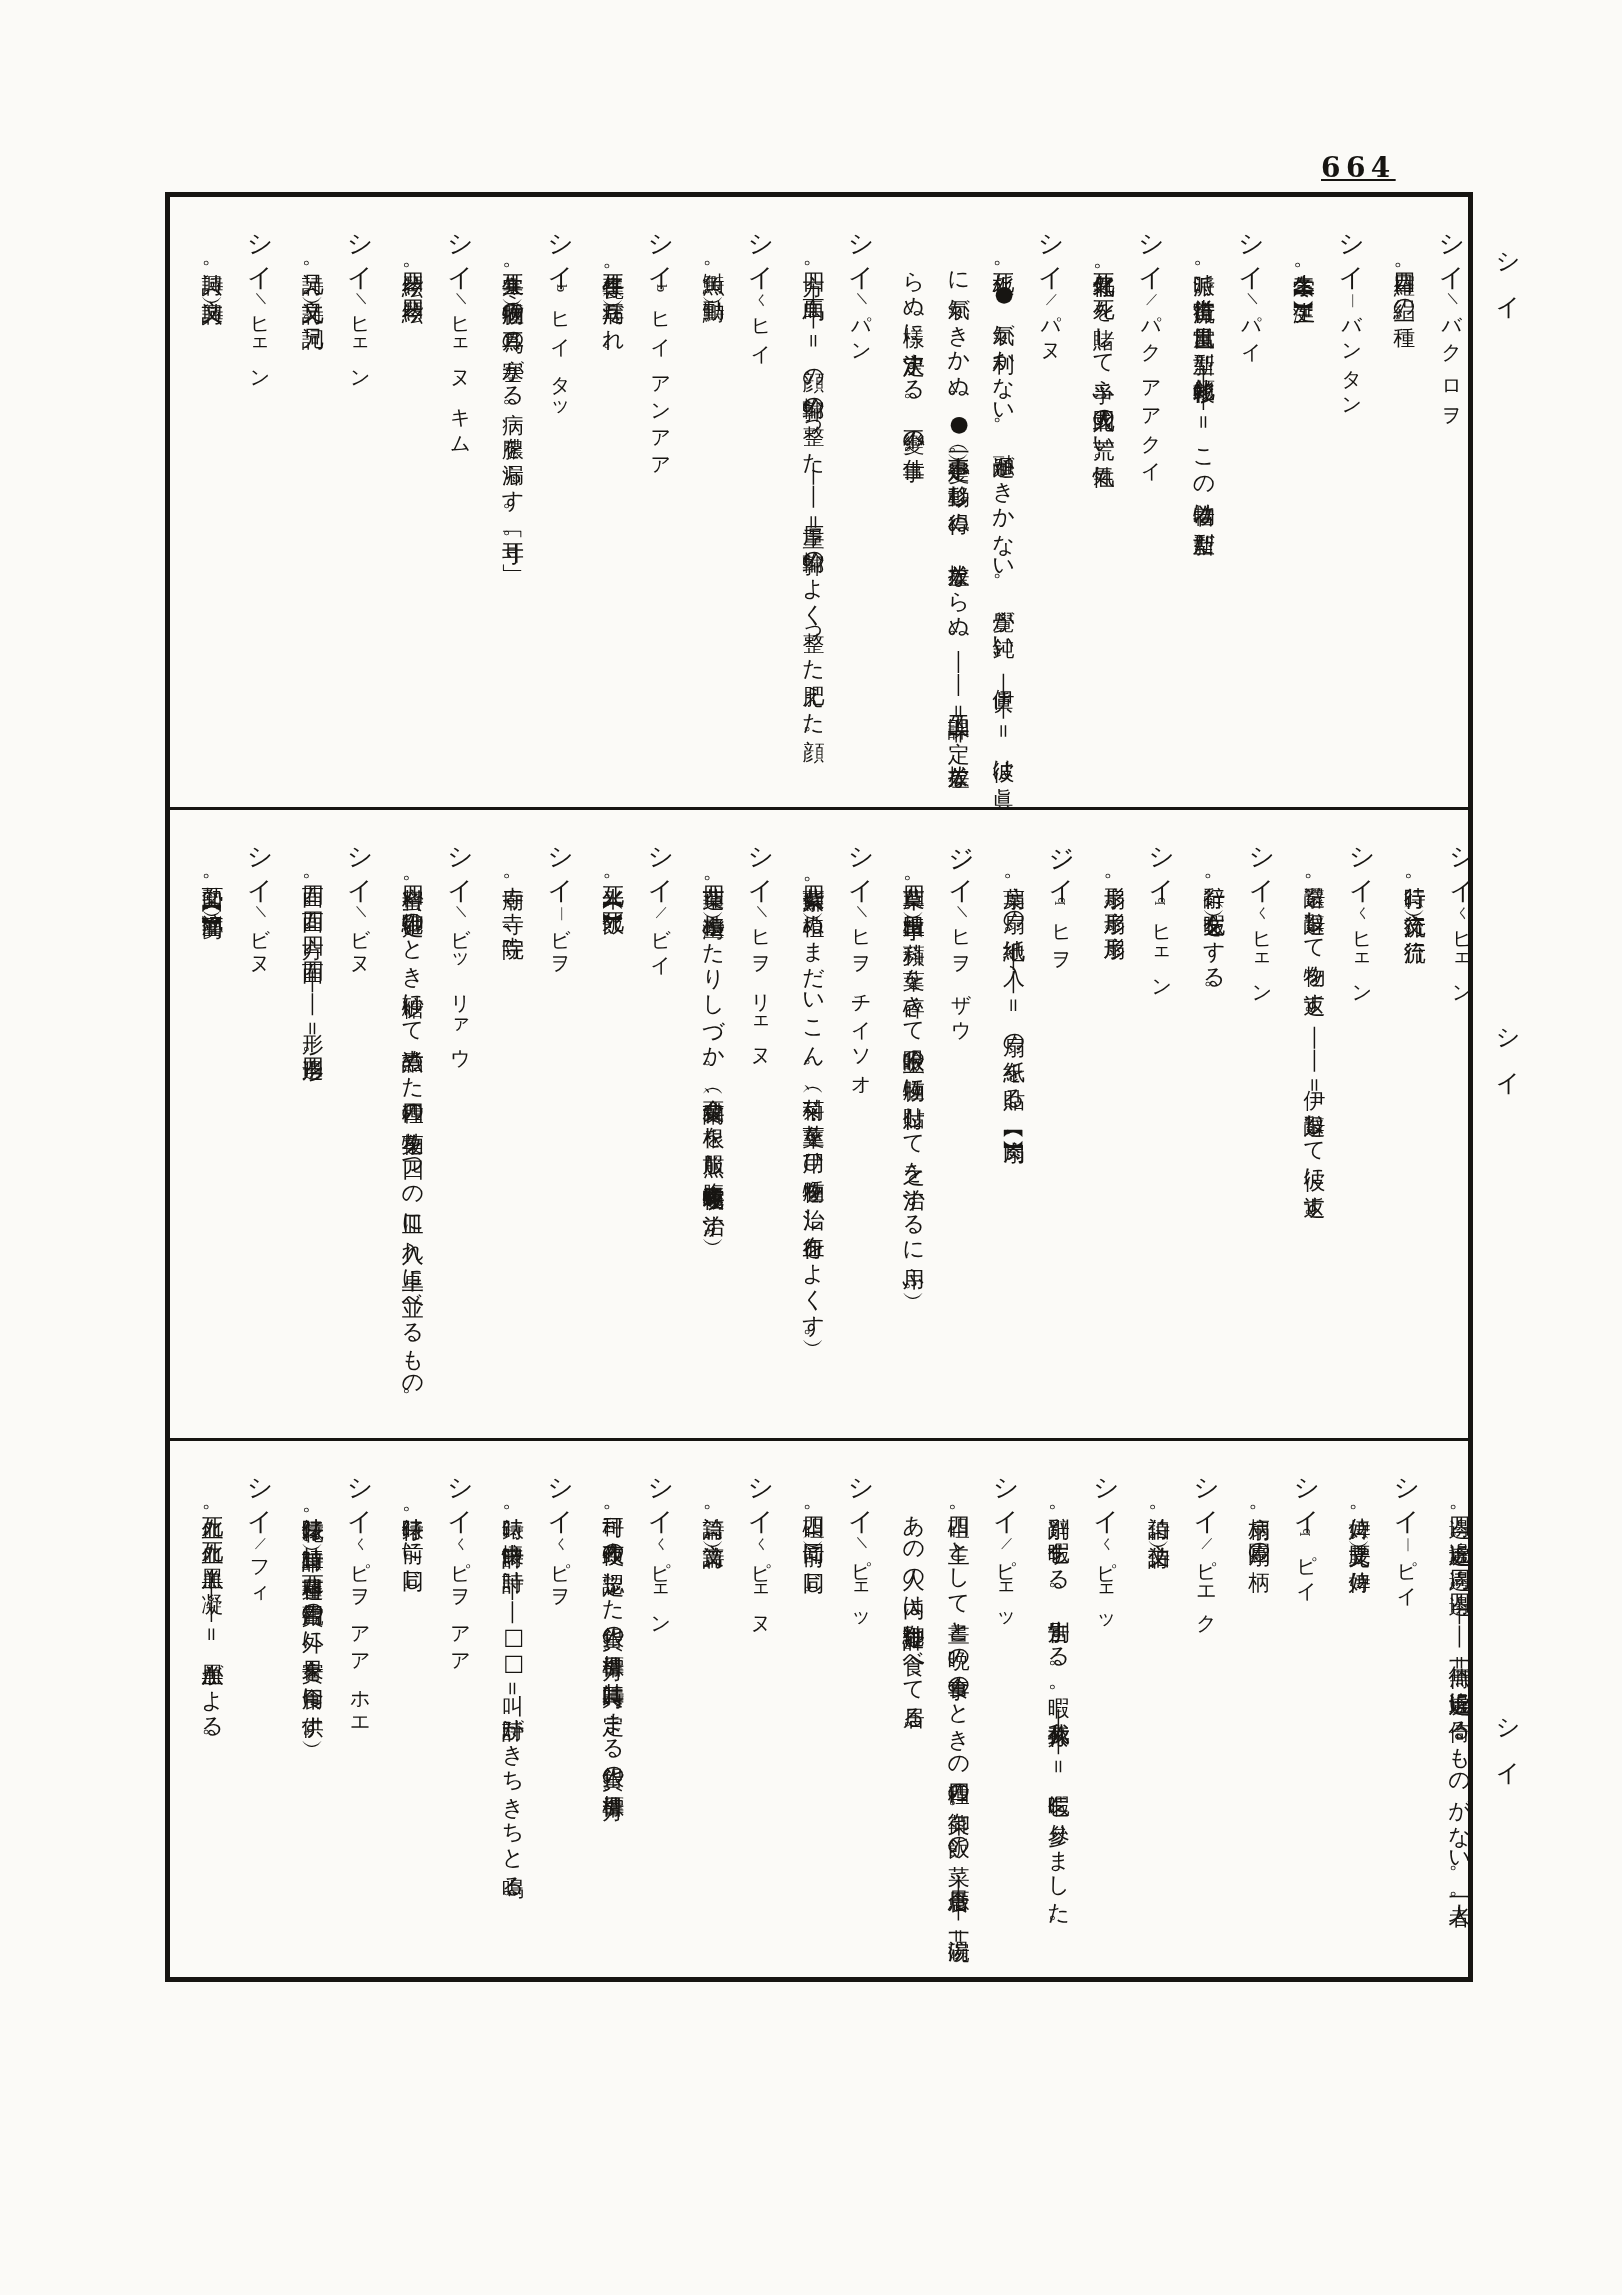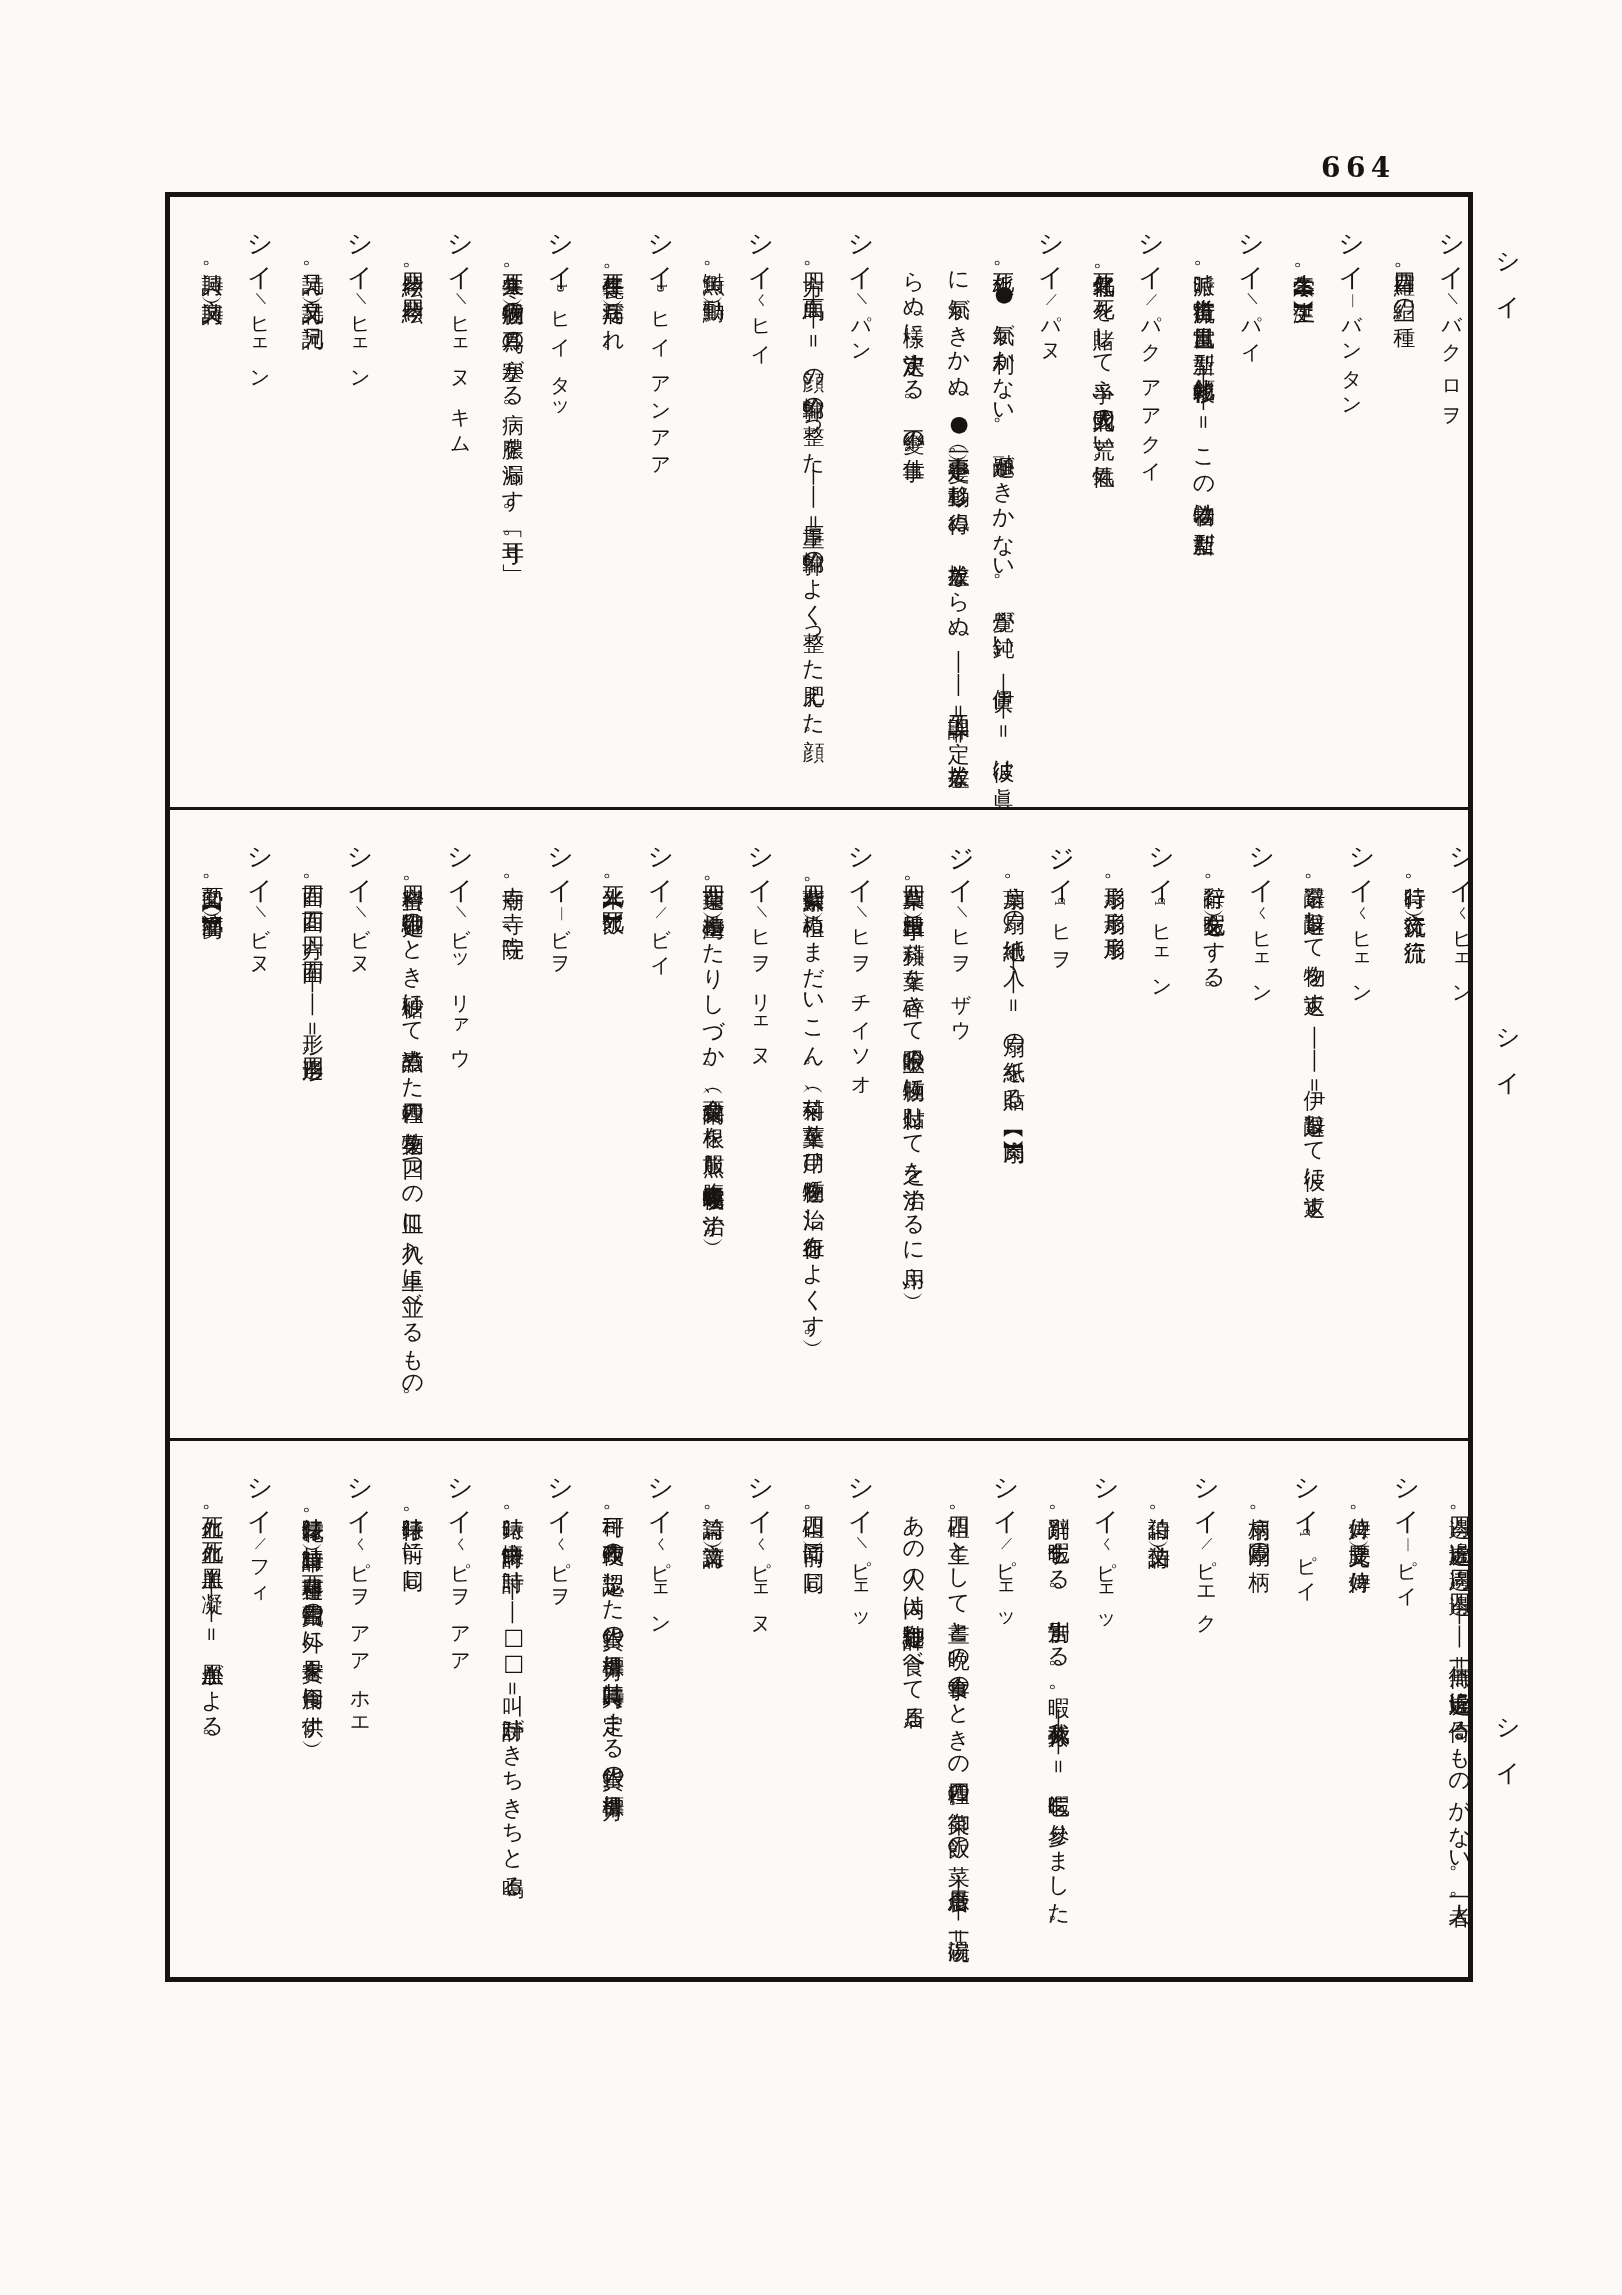--- a/index.html
+++ b/index.html
@@ -3,21 +3,21 @@
 <meta charset="utf-8">
 <style>
   html,body{margin:0;padding:0;}
   body{
     width:1623px;height:2295px;position:relative;
     background:#fbfaf7;color:#171512;
     font-family:"DejaVu Serif","Liberation Serif",serif;
   }
   .page-number{
     position:absolute;left:1321px;top:151px;
-    font-size:28px;font-weight:bold;letter-spacing:5.4px;
+    font-size:28px;font-weight:bold;letter-spacing:5.4px;text-decoration:underline;
   }
   .margin-label{
     position:absolute;left:1492px;
     writing-mode:vertical-rl;text-orientation:upright;
     font-size:24px;letter-spacing:16.3px;
   }
   .margin-label.m1{top:236px;}
   .margin-label.m2{top:1012px;}
   .margin-label.m3{top:1702px;}
   .frame{

